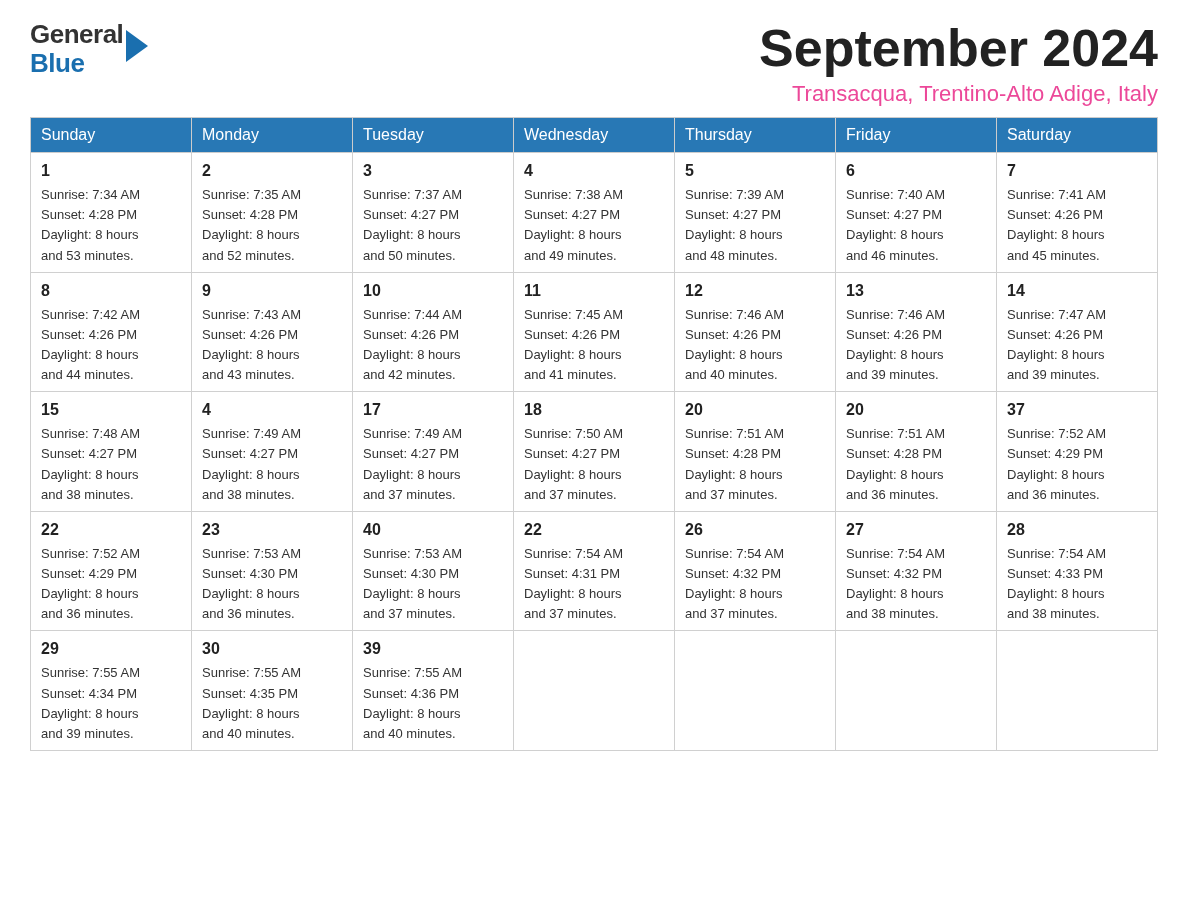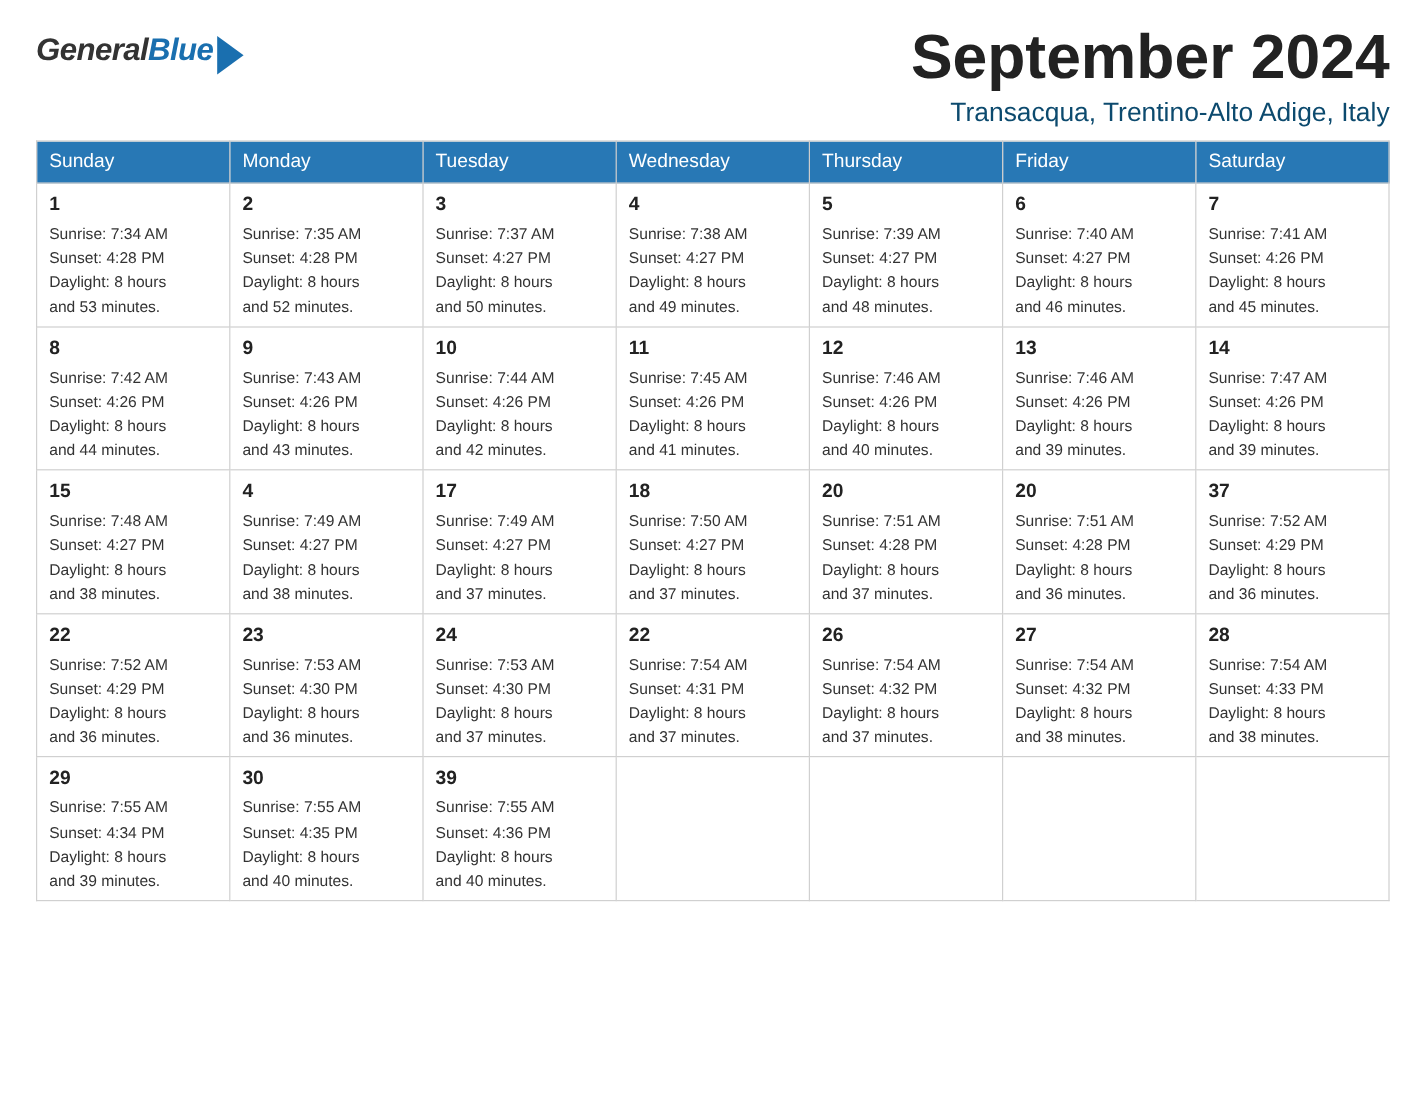--- a/index.html
+++ b/index.html
@@ -25,21 +25,21 @@
       text-align: right;
     }
     .month-title {
       font-size: 52px;
       font-weight: bold;
       color: #222;
       line-height: 1.1;
     }
     .location-title {
       font-size: 22px;
-      color: #0c4a6e;
+      color: #ec4899;
       margin-top: 4px;
     }
     .calendar {
       width: 100%;
       border-collapse: collapse;
       margin-top: 8px;
       padding-left: 48px;
     }
     .calendar th {
       background-color: #2878b5;
@@ -73,23 +73,22 @@
     .calendar tr td {
       background: #fff;
     }
     .logo-row {
       display: flex;
       flex-direction: row;
       align-items: center;
     }
     .logo-text-col {
       display: flex;
-      flex-direction: row;
+      flex-direction: column;
       line-height: 1.1;
-      font-style: italic;
     }
     .logo-line1 {
       font-size: 26px;
       font-weight: bold;
       color: #333;
       letter-spacing: -0.5px;
     }
     .logo-line2 {
       font-size: 26px;
       font-weight: bold;
@@ -233,21 +232,21 @@
       <tr>
         <td>
           <div class="day-number">22</div>
           <div class="day-info">Sunrise: 7:52 AM<br>Sunset: 4:29 PM<br>Daylight: 8 hours<br>and 36 minutes.</div>
         </td>
         <td>
           <div class="day-number">23</div>
           <div class="day-info">Sunrise: 7:53 AM<br>Sunset: 4:30 PM<br>Daylight: 8 hours<br>and 36 minutes.</div>
         </td>
         <td>
-          <div class="day-number">24</div>
+          <div class="day-number">40</div>
           <div class="day-info">Sunrise: 7:53 AM<br>Sunset: 4:30 PM<br>Daylight: 8 hours<br>and 37 minutes.</div>
         </td>
         <td>
           <div class="day-number">22</div>
           <div class="day-info">Sunrise: 7:54 AM<br>Sunset: 4:31 PM<br>Daylight: 8 hours<br>and 37 minutes.</div>
         </td>
         <td>
           <div class="day-number">26</div>
           <div class="day-info">Sunrise: 7:54 AM<br>Sunset: 4:32 PM<br>Daylight: 8 hours<br>and 37 minutes.</div>
         </td>

